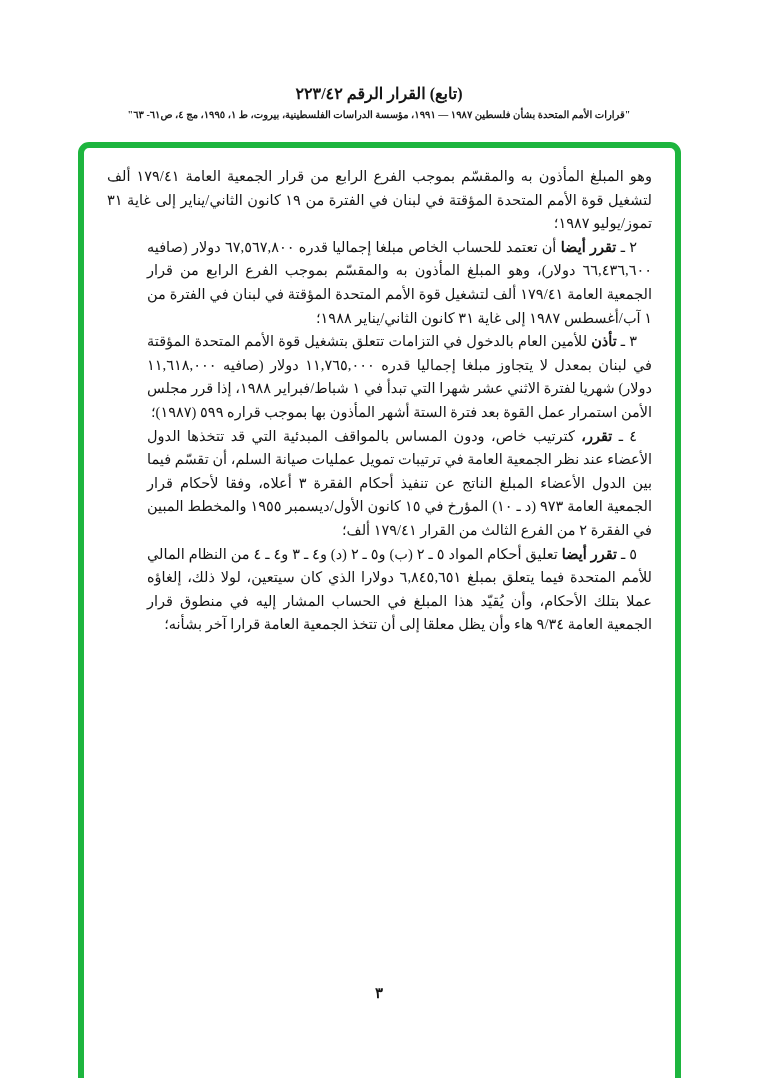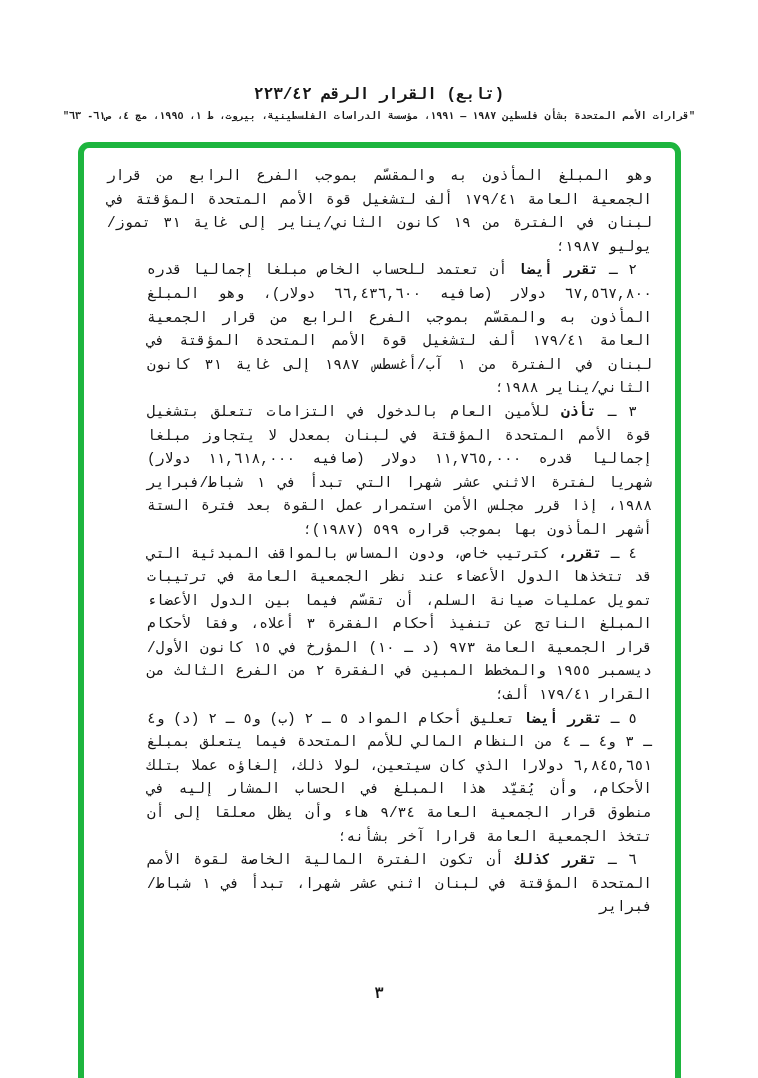--- a/index.html
+++ b/index.html
@@ -1,21 +1,21 @@
 <!DOCTYPE html>
 <html lang="ar" dir="rtl"><head>
 <meta charset="utf-8">
 <style>
   html,body{margin:0;padding:0;background:#e8e8e8;}
   .page{
     position:relative;
     width:758px;height:1078px;
     margin:0 auto;
     background:#ffffff;
-    font-family:Liberation Mono, monospace;
+    font-family:Liberation Serif, serif;
     color:#151515;
     direction:rtl;
     overflow:hidden;
   }
   .doc-header{
     position:absolute;
     top:84px;right:0;left:0;
     text-align:center;
   }
   .doc-title{
@@ -72,20 +72,19 @@
       <p class="para"><span class="pnum"></span><span class="plead"></span> <span>وهو المبلغ المأذون به والمقسّم بموجب الفرع الرابع من قرار الجمعية العامة ١٧٩/٤١ ألف لتشغيل قوة الأمم المتحدة المؤقتة في لبنان في الفترة من ١٩ كانون الثاني/يناير إلى غاية ٣١ تموز/يوليو ١٩٨٧؛</span></p>
 
       <p class="para"><span class="pnum">٢ ـ</span> <span class="plead">تقرر أيضا</span> <span>أن تعتمد للحساب الخاص مبلغا إجماليا قدره ٦٧,٥٦٧,٨٠٠ دولار (صافيه ٦٦,٤٣٦,٦٠٠ دولار)، وهو المبلغ المأذون به والمقسّم بموجب الفرع الرابع من قرار الجمعية العامة ١٧٩/٤١ ألف لتشغيل قوة الأمم المتحدة المؤقتة في لبنان في الفترة من ١ آب/أغسطس ١٩٨٧ إلى غاية ٣١ كانون الثاني/يناير ١٩٨٨؛</span></p>
 
       <p class="para"><span class="pnum">٣ ـ</span> <span class="plead">تأذن</span> <span>للأمين العام بالدخول في التزامات تتعلق بتشغيل قوة الأمم المتحدة المؤقتة في لبنان بمعدل لا يتجاوز مبلغا إجماليا قدره ١١,٧٦٥,٠٠٠ دولار (صافيه ١١,٦١٨,٠٠٠ دولار) شهريا لفترة الاثني عشر شهرا التي تبدأ في ١ شباط/فبراير ١٩٨٨، إذا قرر مجلس الأمن استمرار عمل القوة بعد فترة الستة أشهر المأذون بها بموجب قراره ٥٩٩ (١٩٨٧)؛</span></p>
 
       <p class="para"><span class="pnum">٤ ـ</span> <span class="plead">تقرر،</span> <span>كترتيب خاص، ودون المساس بالمواقف المبدئية التي قد تتخذها الدول الأعضاء عند نظر الجمعية العامة في ترتيبات تمويل عمليات صيانة السلم، أن تقسّم فيما بين الدول الأعضاء المبلغ الناتج عن تنفيذ أحكام الفقرة ٣ أعلاه، وفقا لأحكام قرار الجمعية العامة ٩٧٣ (د ـ ١٠) المؤرخ في ١٥ كانون الأول/ديسمبر ١٩٥٥ والمخطط المبين في الفقرة ٢ من الفرع الثالث من القرار ١٧٩/٤١ ألف؛</span></p>
 
       <p class="para"><span class="pnum">٥ ـ</span> <span class="plead">تقرر أيضا</span> <span>تعليق أحكام المواد ٥ ـ ٢ (ب) و٥ ـ ٢ (د) و٤ ـ ٣ و٤ ـ ٤ من النظام المالي للأمم المتحدة فيما يتعلق بمبلغ ٦,٨٤٥,٦٥١ دولارا الذي كان سيتعين، لولا ذلك، إلغاؤه عملا بتلك الأحكام، وأن يُقيّد هذا المبلغ في الحساب المشار إليه في منطوق قرار الجمعية العامة ٩/٣٤ هاء وأن يظل معلقا إلى أن تتخذ الجمعية العامة قرارا آخر بشأنه؛</span></p>
 
-      <p class="para"><span class="pnum">٦ ـ</span> <span class="plead">تقرر كذلك</span> <span>أن تكون الفترة المالية الخاصة لقوة الأمم المتحدة المؤقتة في لبنان اثني عشر شهرا، تبدأ في ١ شباط/فبراير</span></p>
 
     </div>
   </div>
 
   <div class="page-footer">٣</div>
 
 </div>
 
 </body></html>

